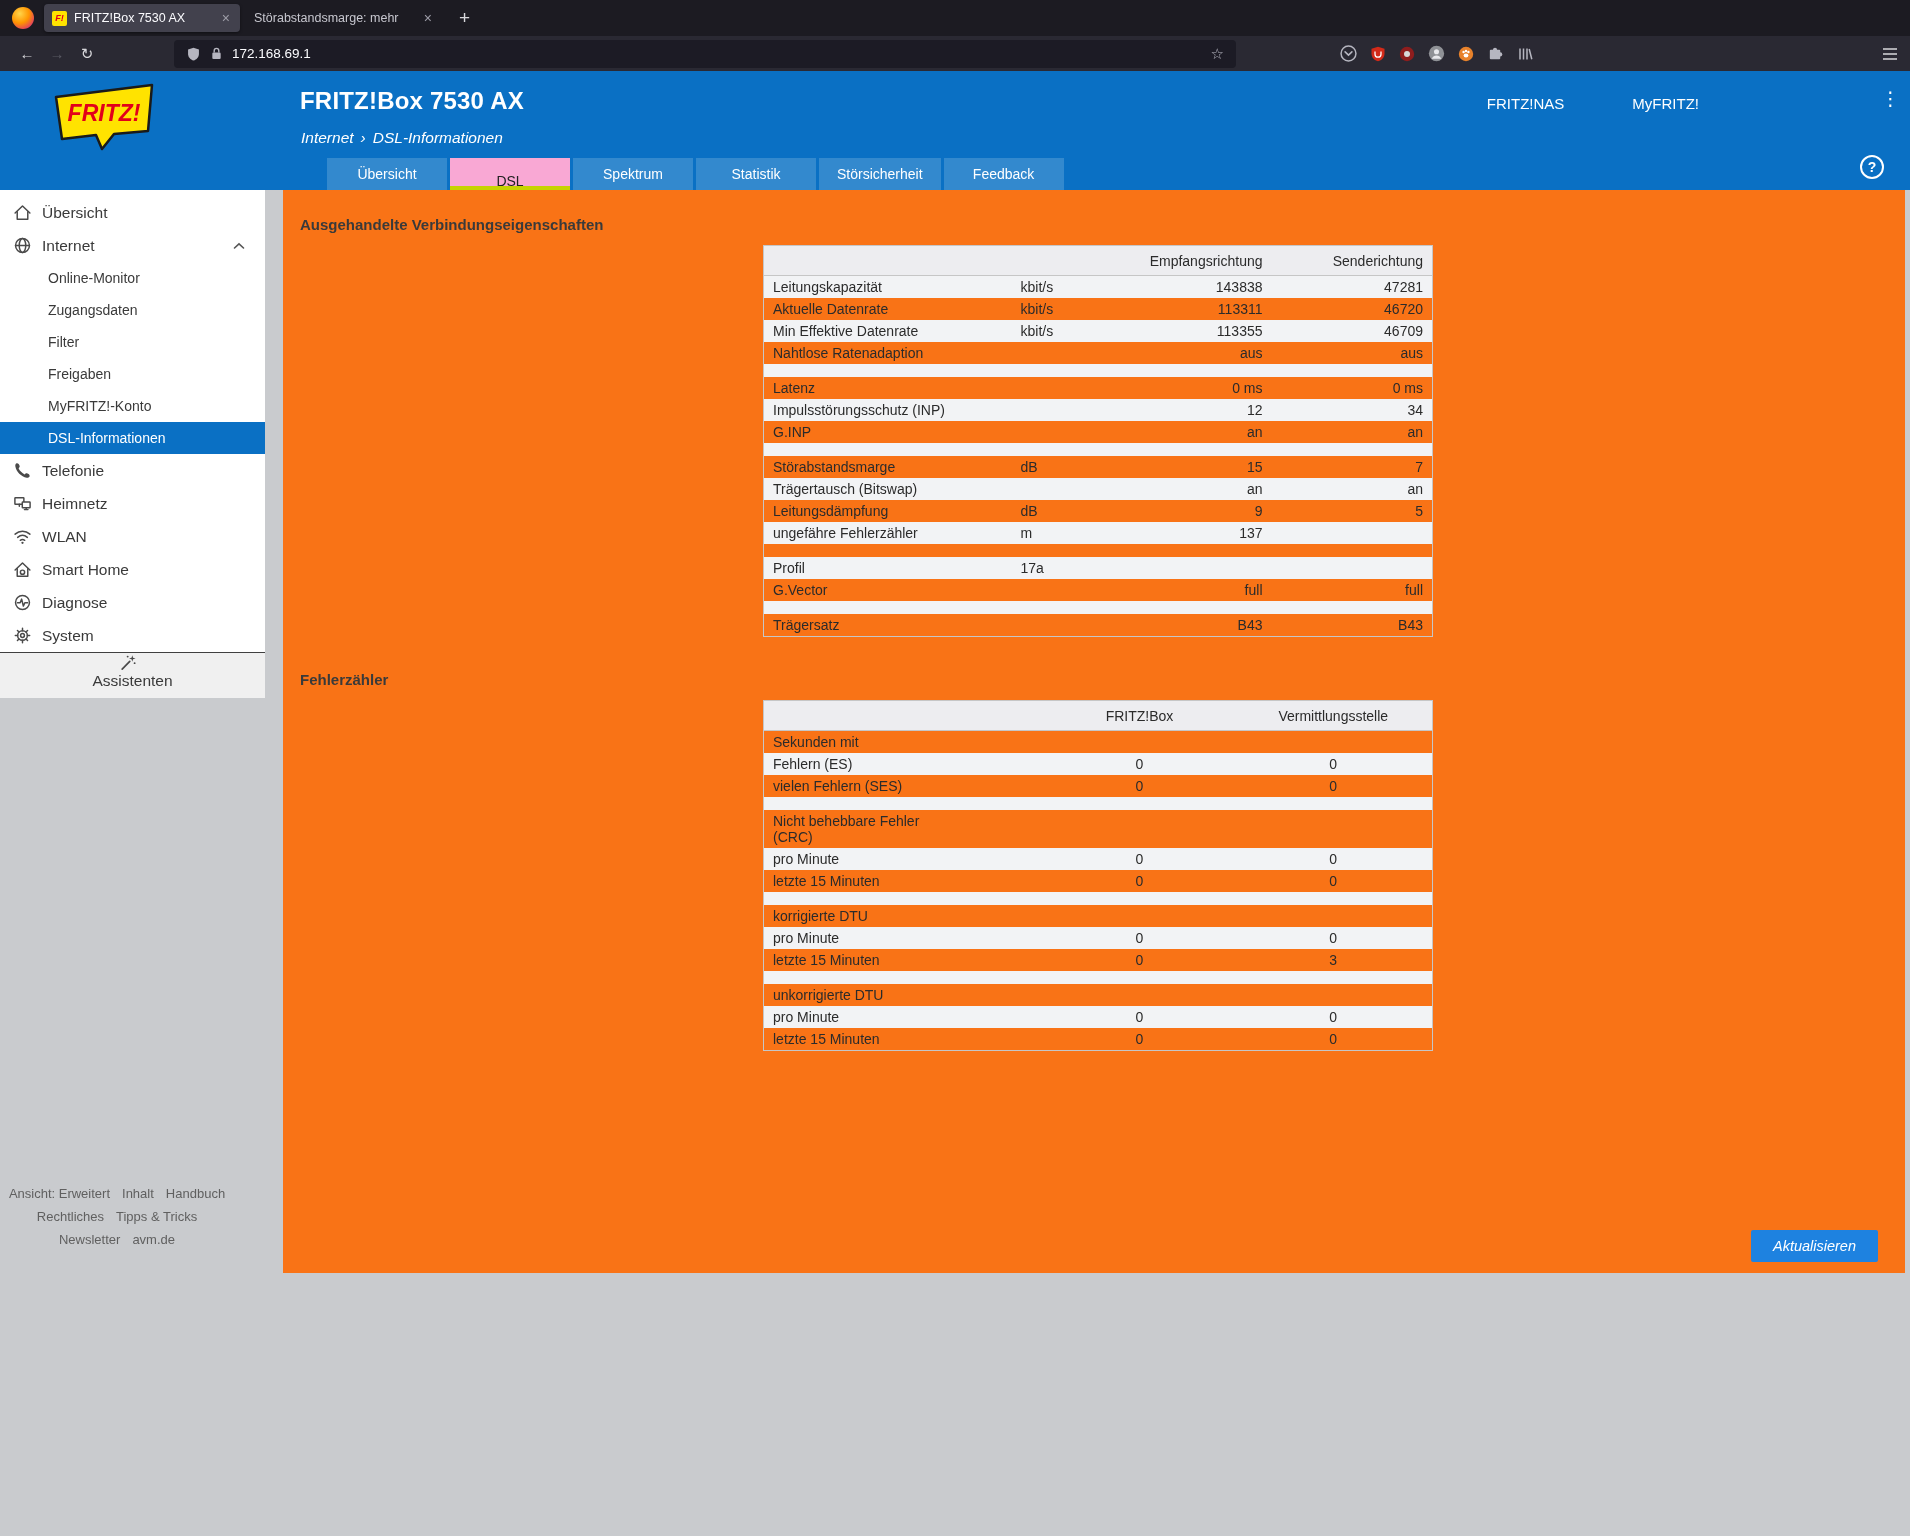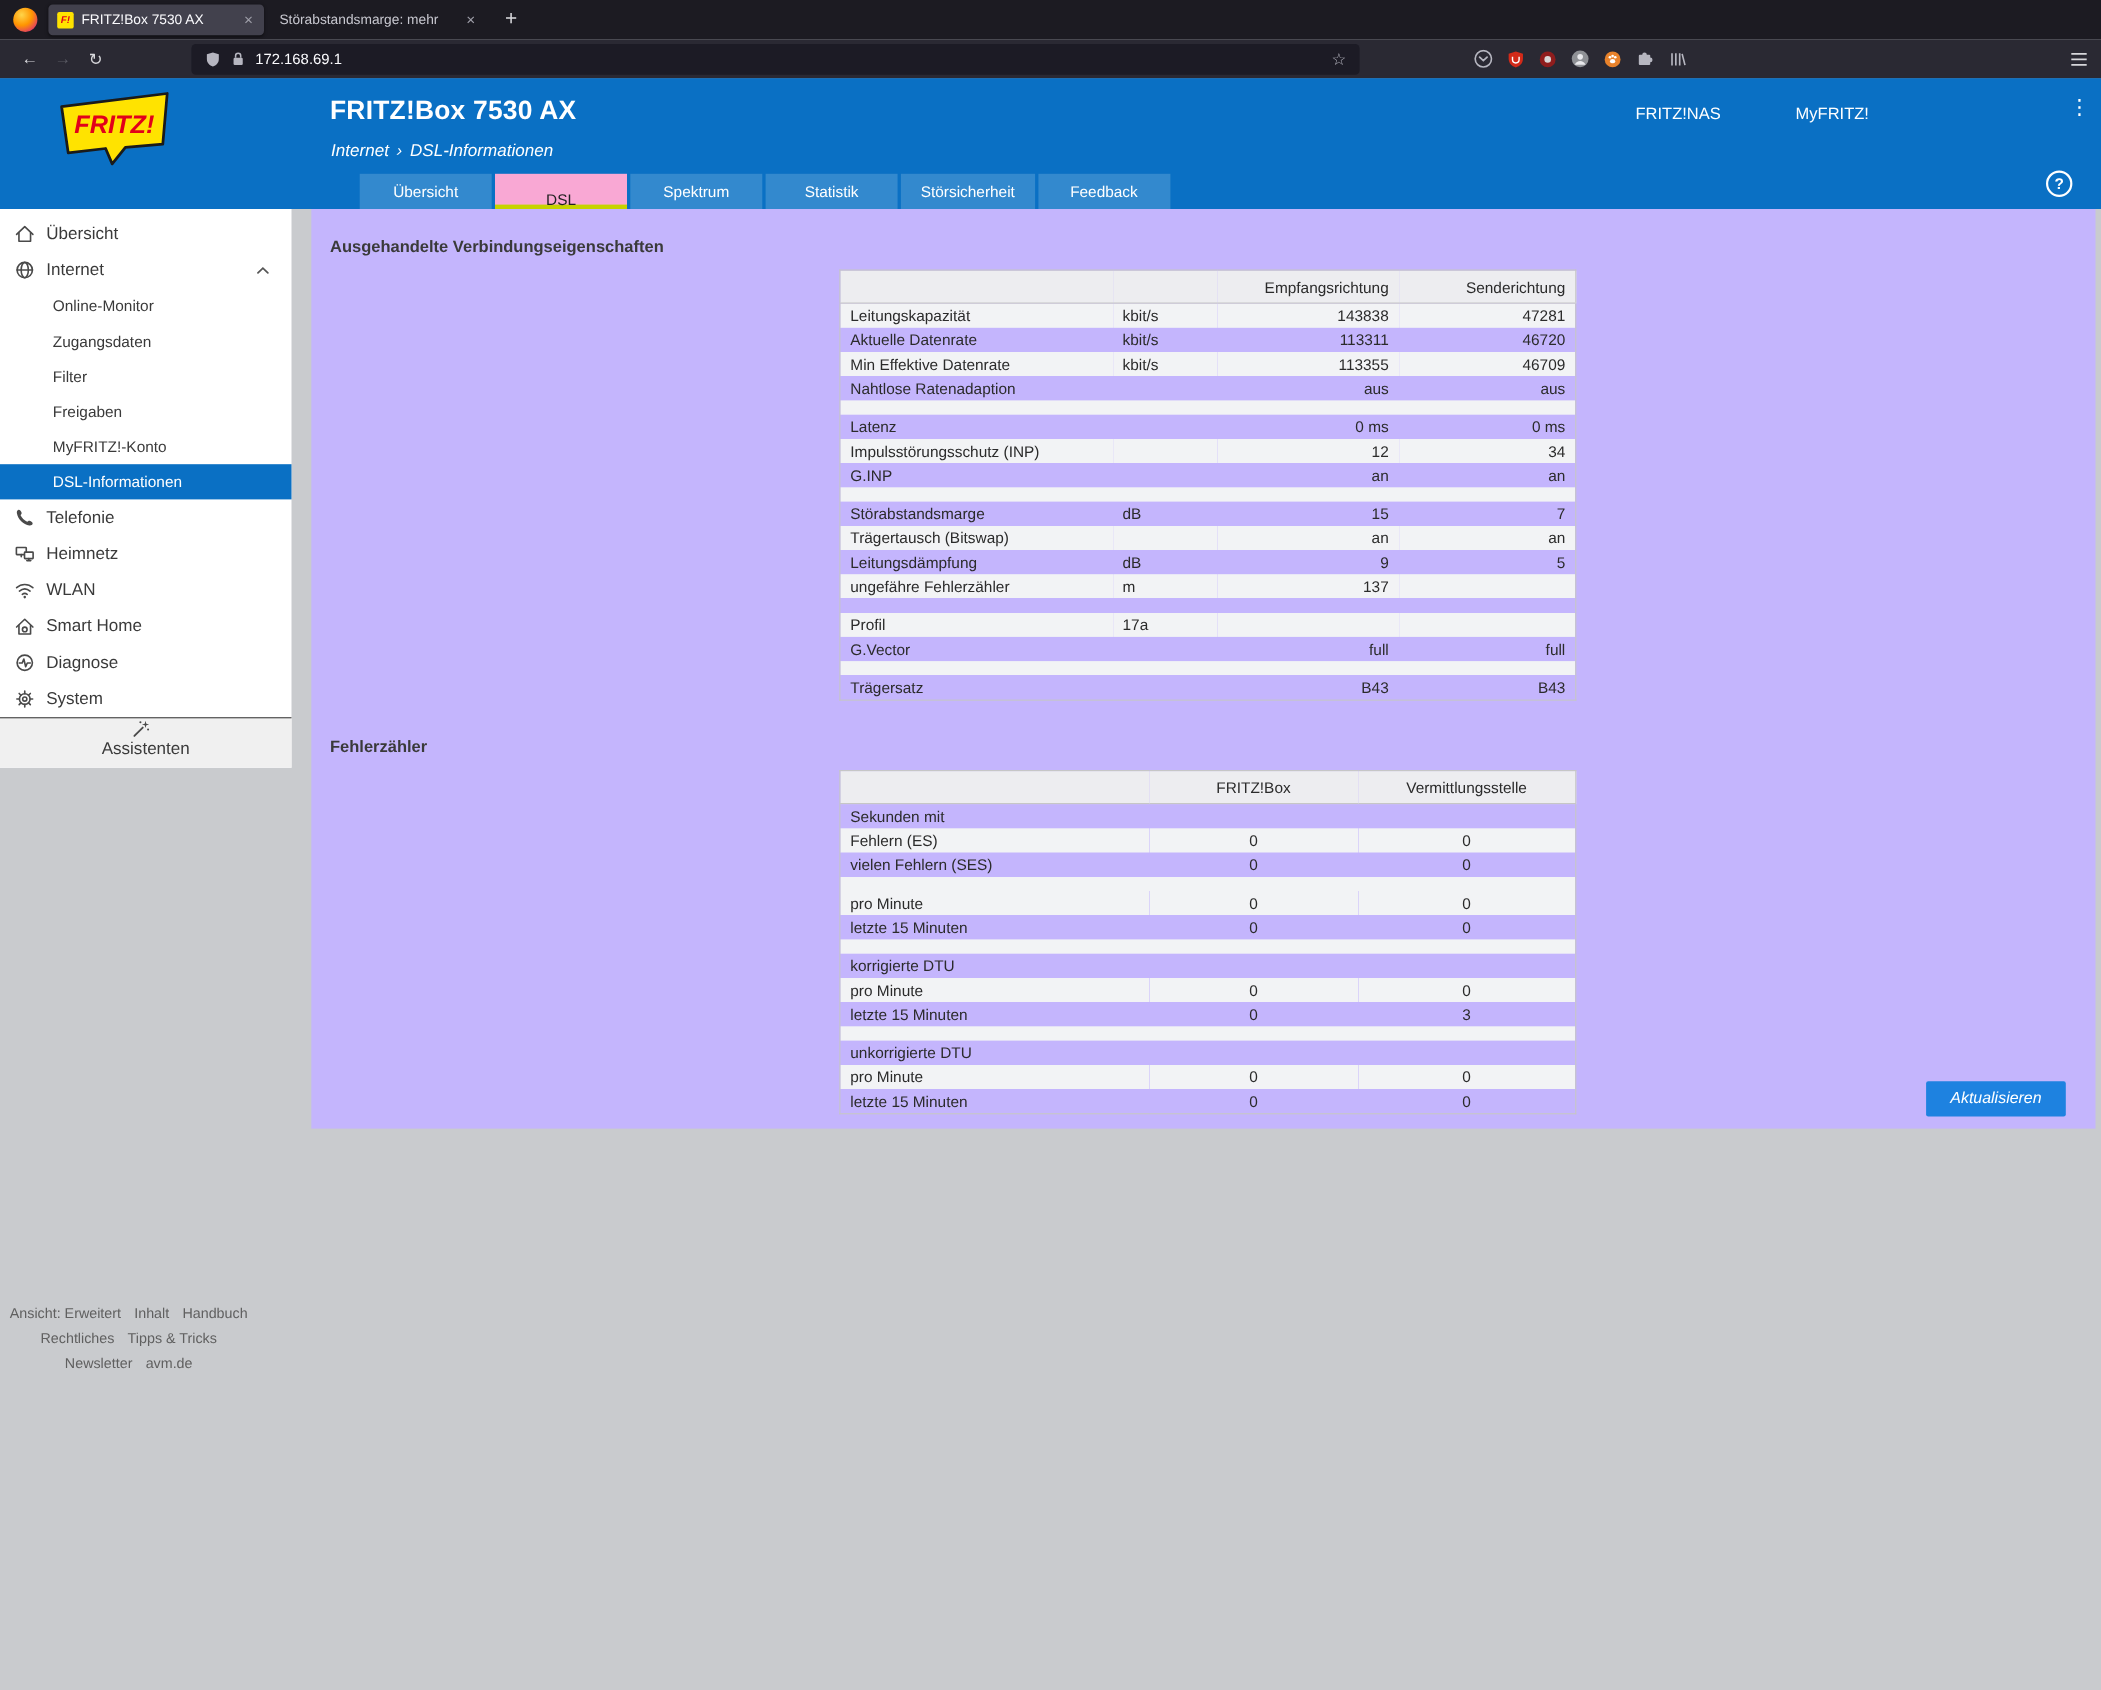--- a/index.html
+++ b/index.html
@@ -50,21 +50,21 @@
   
   .sidebar{position:absolute;left:0;top:190px;width:265px;background:#fff;padding-top:6px;z-index:5;}
   .sb-item{height:33px;display:flex;align-items:center;padding:0 12px;font-size:15.5px;color:#3a3a3a;cursor:pointer;}
   .sb-icon{width:21px;margin-right:9px;display:flex;justify-content:center;}
   .sb-item.sub{padding-left:48px;font-size:14px;height:32px;}
   .sb-item.selected{background:var(--brand);color:#fff;}
   .sb-chev{margin-left:auto;margin-right:8px;display:flex;}
   .sb-item.separated{border-top:1px solid #404040;background:#f0f0f0;height:46px;flex-direction:column;}
 
   
-  .content{position:absolute;left:283px;top:190px;width:1622px;height:836px;background:#c4b5fd;z-index:5;}
+  .content{position:absolute;left:283px;top:190px;width:1622px;height:1083px;background:#f97316;z-index:5;}
   .section-title{padding:26px 0 0 17px;font-size:15px;font-weight:bold;color:#3a3a3a;}
   .section-title.second{padding-top:34px;}
   .tbl{margin:12px 0 0 480px;width:669px;border-collapse:collapse;table-layout:fixed;font-size:14px;color:#2b2b2b;border:1px solid #c6c6c6;}
   .tbl th{height:30px;background:#ededf0;font-weight:normal;padding:0 9px;text-align:left;border-bottom:1px solid #c6c6c6;}
   .tbl td{padding:3px 9px;line-height:16px;overflow:hidden;}
   .tbl tr.shaded{background:#f2f3f5;}
   .tbl tr.spacer td{height:13px;padding:0 9px;}
   .tbl .group-label{white-space:pre-line;}
   .conn th:nth-child(3),.conn th:nth-child(4),.conn td:nth-child(3),.conn td:nth-child(4){text-align:right;}
   .err th:nth-child(2),.err th:nth-child(3),.err td:nth-child(2),.err td:nth-child(3){text-align:center;}
@@ -454,20 +454,24 @@
           <td>0</td>
         </tr>
         <tr>
           <td>vielen Fehlern (SES)</td>
           <td>0</td>
           <td>0</td>
         </tr>
         <tr class="spacer shaded">
           <td colspan="3"></td>
         </tr>
+        <tr class="group">
+          <td class="group-label" colspan="3">Nicht behebbare Fehler
+(CRC)</td>
+        </tr>
         <tr class="shaded">
           <td>pro Minute</td>
           <td>0</td>
           <td>0</td>
         </tr>
         <tr>
           <td>letzte 15 Minuten</td>
           <td>0</td>
           <td>0</td>
         </tr>

